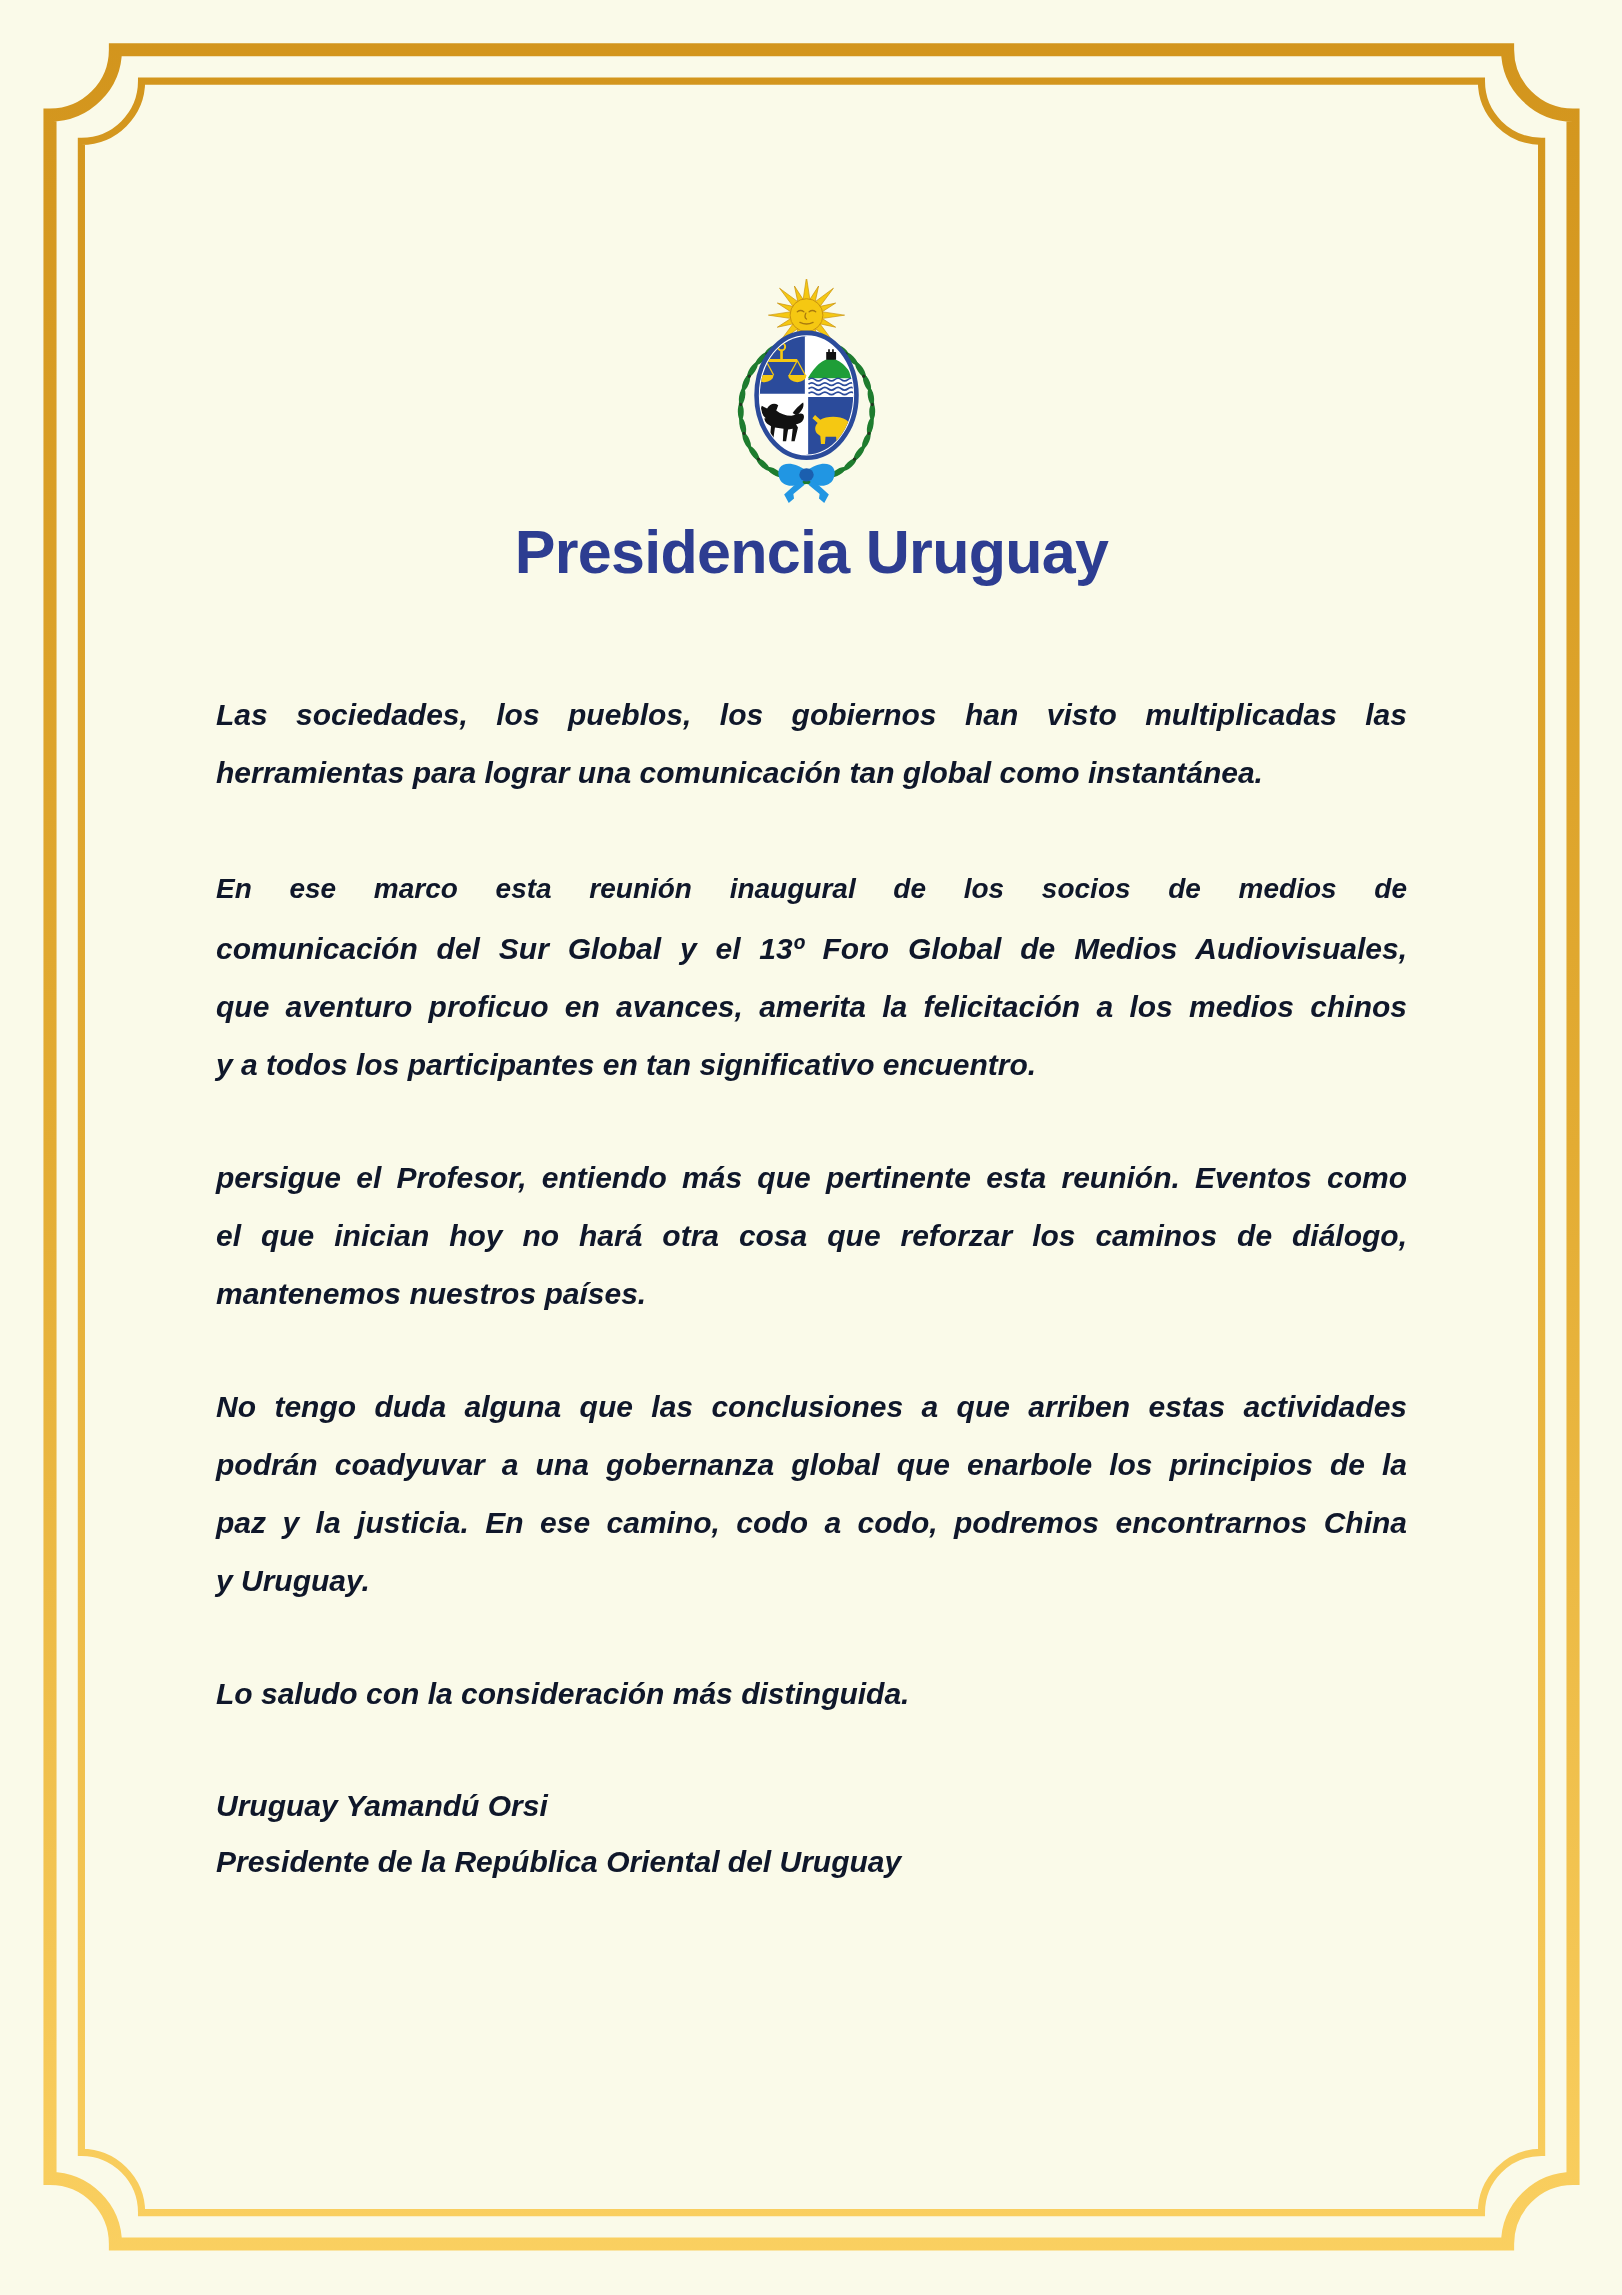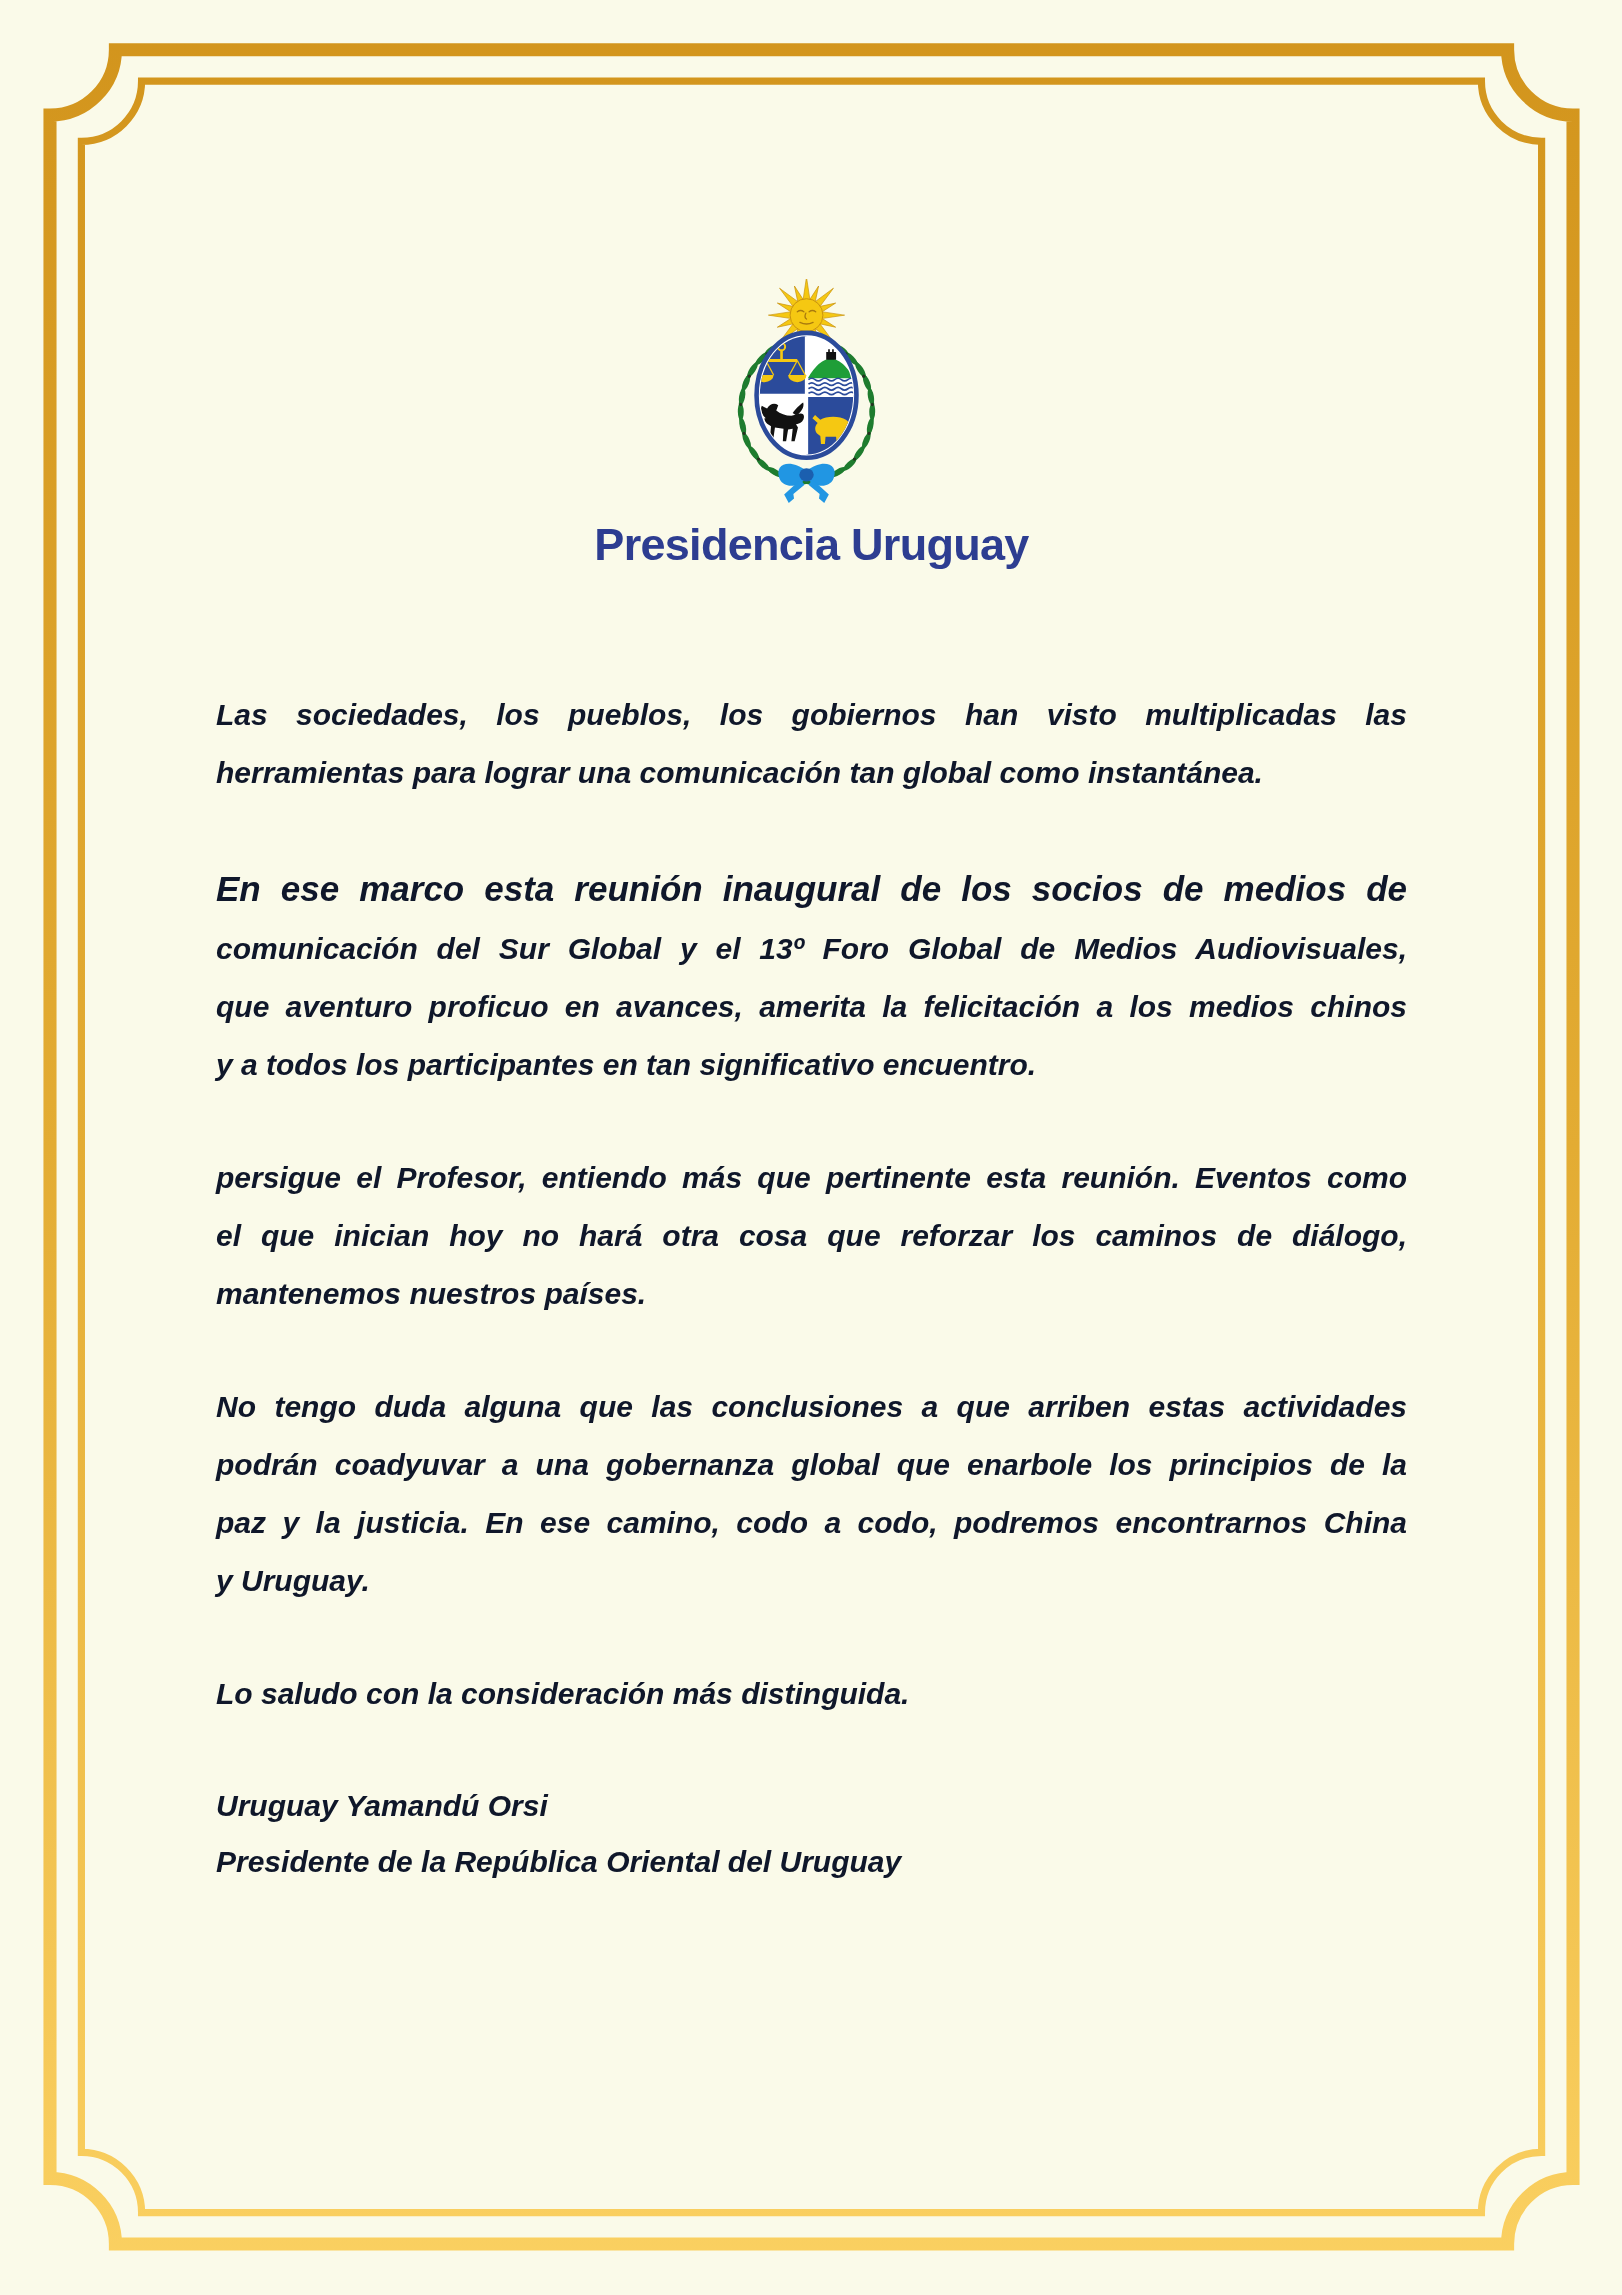--- a/index.html
+++ b/index.html
@@ -5,32 +5,32 @@
   html,body{margin:0;padding:0;}
   body{
     width:1623px;height:2295px;position:relative;overflow:hidden;
     background:#FAFAE9;
     font-family:"Liberation Sans",sans-serif;
   }
   .frame{position:absolute;left:0;top:0;}
   .coa{position:absolute;left:720px;top:279px;width:173px;height:230px;}
   .org-title{
     position:absolute;left:0;top:522px;width:1623px;text-align:center;
-    font-weight:700;font-size:45px;line-height:1;letter-spacing:-0.7px;
+    font-weight:700;font-size:61px;line-height:1;letter-spacing:-0.7px;
     color:#2D3D91;
   }
   .letter{
     position:absolute;left:216px;top:686px;width:1191px;
     color:#0f172a;font-style:italic;font-weight:700;
     font-size:30px;line-height:58px;
   }
   .par{margin:0 0 55px 0;}
   .ln{width:100%;}
   .j{text-align:justify;text-align-last:justify;}
-  .lead{font-size:35px;line-height:63px;}
+  .lead{font-size:28px;line-height:63px;}
   .sig .ln{line-height:56px;}
 </style>
 </head>
 <body>
 
 <svg class="frame" width="1623" height="2295" viewBox="0 0 2480 3508" aria-hidden="true">
   <defs>
     <linearGradient id="gold" x1="0" y1="0" x2="0" y2="3508" gradientUnits="userSpaceOnUse">
       <stop offset="0" stop-color="#D2941C"></stop>
       <stop offset="0.5" stop-color="#E3AC33"></stop>

